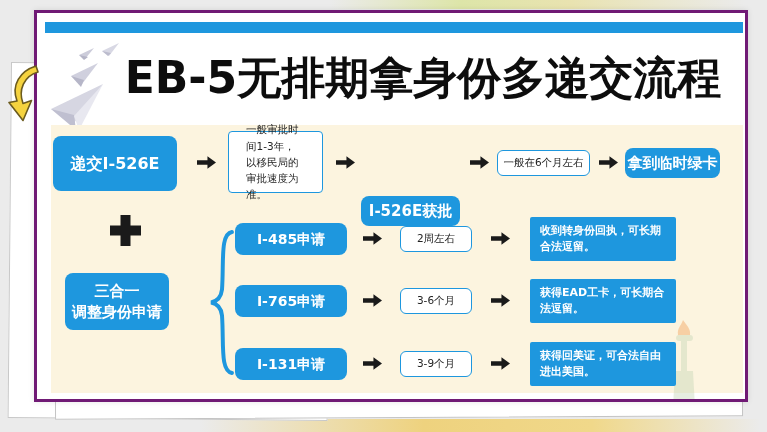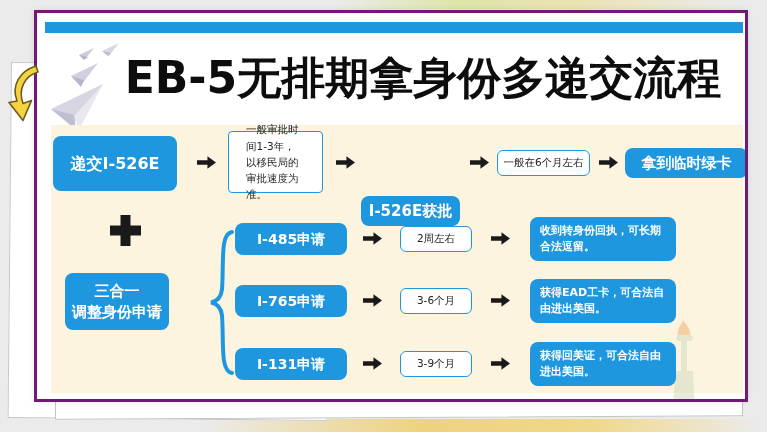--- a/index.html
+++ b/index.html
@@ -41,30 +41,30 @@
     text-align:center;line-height:1.35;}
   .notebox{position:absolute;background:#fff;border:1.5px solid var(--accent-blue);color:#222;
     display:flex;align-items:center;justify-content:center;text-align:left;}
   .arr{position:absolute;width:19px;height:13px;}
   .arr path{fill:var(--arrow-black);}
   .plus{position:absolute;left:59px;top:90px;width:31px;height:31px;}
   .plus path{fill:var(--arrow-black);}
   .brace{position:absolute;left:155px;top:103px;width:32px;height:149px;}
   .brace path{stroke:var(--accent-blue);stroke-width:4;fill:none;stroke-linecap:round;}
   .resultbox{position:absolute;background:var(--accent-blue);color:#fff;font-weight:bold;
-    border-radius:8px;font-size:11px;line-height:1.5;padding:6px 8px 6px 10px;
+    border-radius:2px;font-size:11px;line-height:1.5;padding:6px 8px 6px 10px;
     display:flex;align-items:center;}
   
   .b-step1{left:2px;top:11px;width:124px;height:55px;font-size:16px;}
   .n-note1{left:177px;top:6px;width:95px;height:62px;font-size:10.5px;line-height:1.55;
     padding:4px 17px;border-radius:4px;}
   .b-step2{left:310px;top:23px;width:99px;height:30px;font-size:15px;margin-top:48px;}
   .n-note2{left:446px;top:25px;width:93px;height:26px;font-size:10.5px;border-radius:6px;
     justify-content:center;text-align:center;}
-  .b-step3{left:574px;top:23px;width:123px;height:30px;font-size:15px;}
+  .b-step3{left:574px;top:23px;width:95px;height:30px;font-size:15px;}
   .b-combo{left:14px;top:148px;width:104px;height:57px;font-size:15px;}
   .b-app{left:184px;width:112px;height:32px;font-size:14px;}
   .n-dur{left:349px;width:72px;height:26px;font-size:10.5px;border-radius:6px;
     justify-content:center;text-align:center;}
   .r-res{left:479px;width:146px;height:44px;}
 </style>
 </head>
 <body>
 
 <div class="stage">
@@ -154,21 +154,21 @@
       <div class="resultbox r-res" style="top:92px">收到转身份回执，可长期合法逗留。</div>
 
       <div class="bluebox b-app" style="top:160px">I-765申请</div>
       <svg class="arr" style="left:312px;top:169px" viewBox="0 0 20 13">
           <path d="M0 4.2h11V0l9 6.5-9 6.5V8.8H0z"></path>
         </svg>
       <div class="notebox n-dur" style="top:163px">3-6个月</div>
       <svg class="arr" style="left:440px;top:169px" viewBox="0 0 20 13">
           <path d="M0 4.2h11V0l9 6.5-9 6.5V8.8H0z"></path>
         </svg>
-      <div class="resultbox r-res" style="top:154px">获得EAD工卡，可合法自由进出美国。</div>
+      <div class="resultbox r-res" style="top:154px">获得EAD工卡，可长期合法逗留。</div>
 
       <div class="bluebox b-app" style="top:223px">I-131申请</div>
       <svg class="arr" style="left:312px;top:232px" viewBox="0 0 20 13">
           <path d="M0 4.2h11V0l9 6.5-9 6.5V8.8H0z"></path>
         </svg>
       <div class="notebox n-dur" style="top:226px">3-9个月</div>
       <svg class="arr" style="left:440px;top:232px" viewBox="0 0 20 13">
           <path d="M0 4.2h11V0l9 6.5-9 6.5V8.8H0z"></path>
         </svg>
       <div class="resultbox r-res" style="top:217px">获得回美证，可合法自由进出美国。</div>

